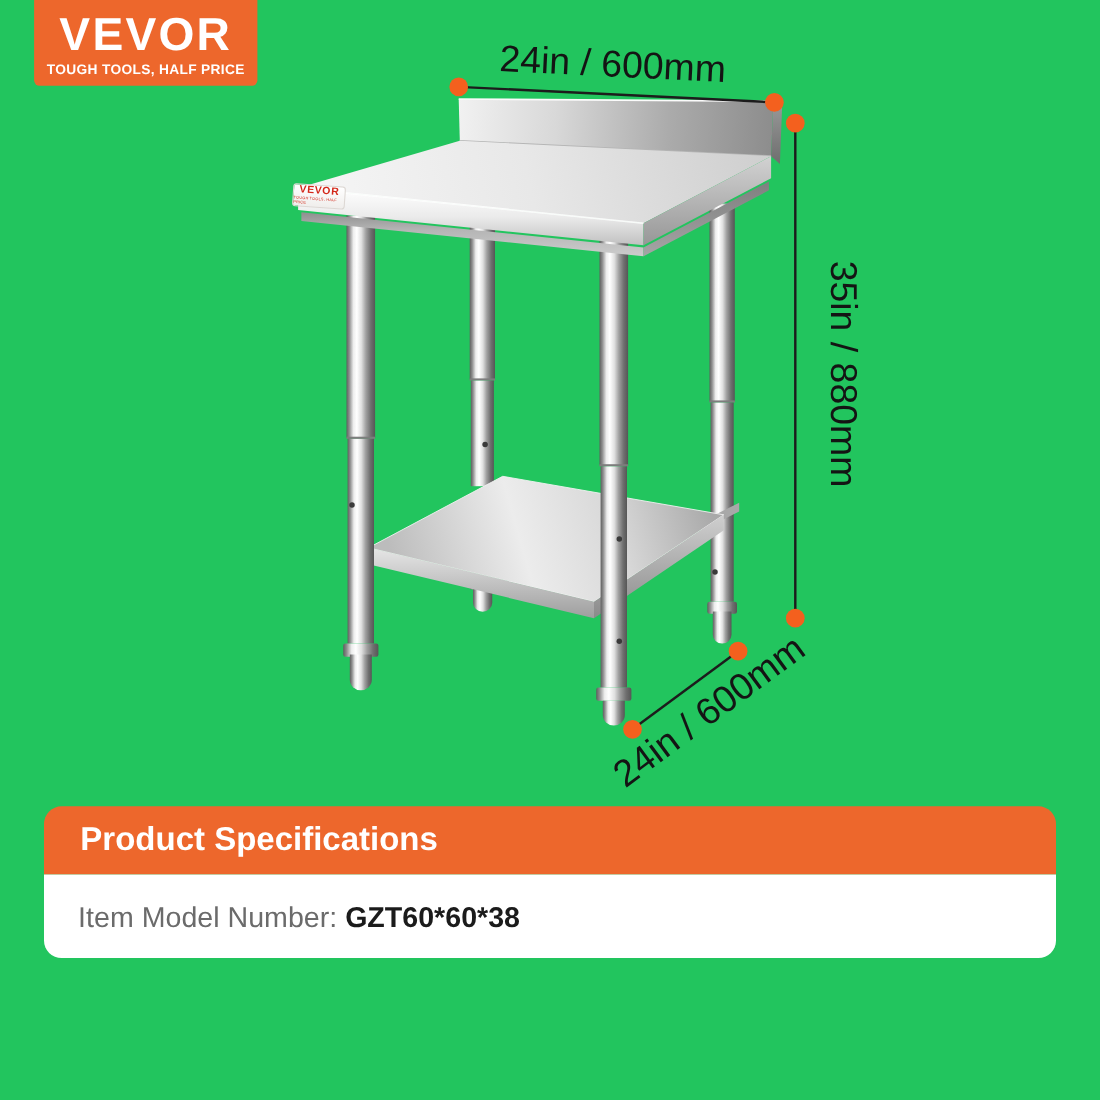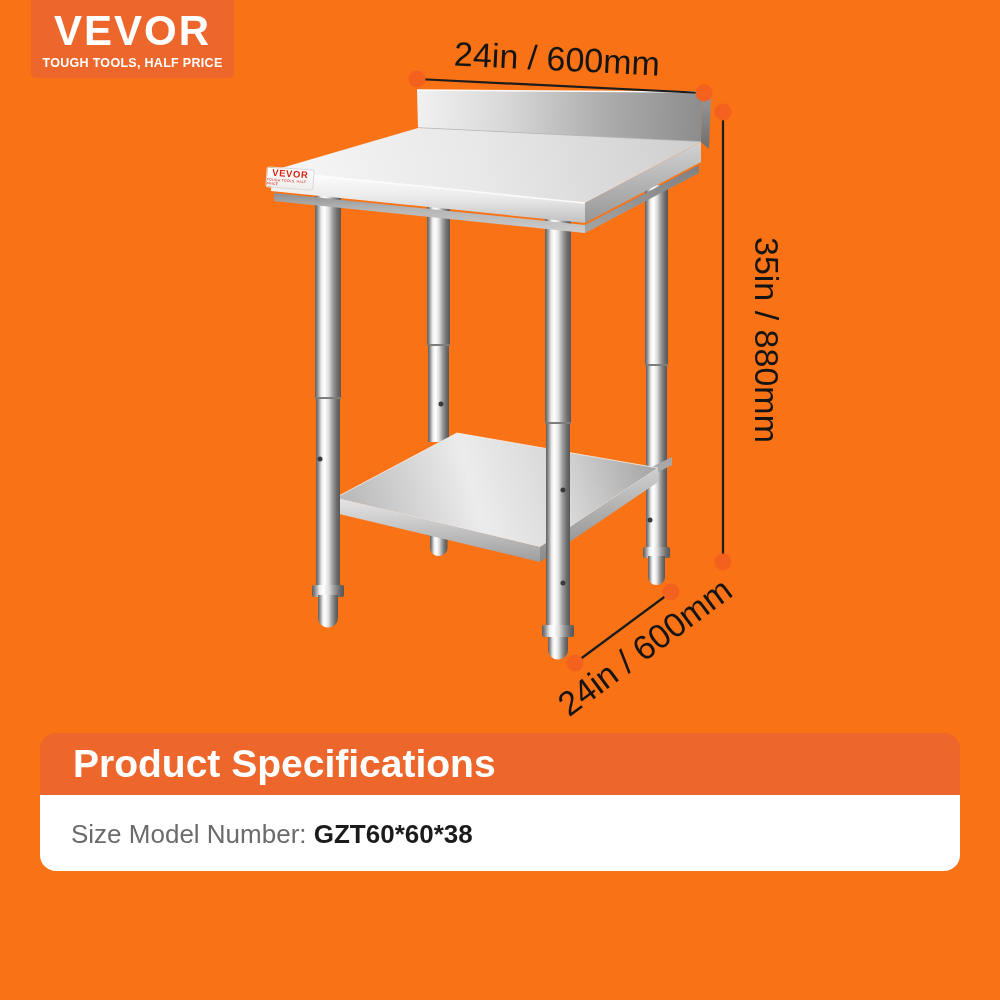--- a/index.html
+++ b/index.html
@@ -1,17 +1,17 @@
 <!DOCTYPE html>
 <html><head>
 <meta charset="utf-8">
 <style>
   html,body{margin:0;padding:0;}
   body{width:1000px;height:1000px;font-family:"Liberation Sans","DejaVu Sans",sans-serif;}
-  .page{position:relative;width:1000px;height:1000px;background:#f97316;overflow:hidden;}
+  .page{position:relative;width:1000px;height:1000px;background:#22c55e;overflow:hidden;}
 
   
   .logo{position:absolute;left:31px;top:0;width:203px;height:78px;background:#ED672C;
         border-radius:0 0 5px 5px;display:flex;flex-direction:column;align-items:center;
         justify-content:center;padding-top:2px;box-sizing:border-box;}
   .logo-name{font-size:42px;font-weight:bold;color:#fff;letter-spacing:2px;line-height:1;}
   .logo-tagline{font-size:12.5px;font-weight:bold;color:#fff;letter-spacing:.3px;margin-top:5px;line-height:1;}
 
   
   .figure-svg{position:absolute;left:0;top:0;}
@@ -29,21 +29,21 @@
   .plate{position:absolute;left:266px;top:168px;width:48px;height:21px;
          background:linear-gradient(#ffffff,#f0eeec);border:1px solid #ddd8d4;border-radius:3px;
          transform:rotate(4deg);display:flex;flex-direction:column;align-items:center;justify-content:center;
          box-sizing:border-box;}
   .plate-name{font-size:9.5px;font-weight:bold;color:#d3281a;letter-spacing:.6px;line-height:1;}
   .plate-tag{font-size:3.5px;color:#d3281a;letter-spacing:.2px;line-height:1.3;}
 
   
   .spec-card{position:absolute;left:40px;top:733px;width:920px;}
   .spec-header{height:62px;background:#ED672C;border-radius:16px 16px 0 0;display:flex;
-               align-items:center;padding-left:33px;color:#fff;font-size:39px;font-weight:bold;}
+               align-items:center;padding-left:33px;color:#fff;font-size:30px;font-weight:bold;}
   .spec-body{background:#ffffff;border-radius:0 0 16px 16px;padding:16px 20px 14px 31px;}
   .spec-row{height:46px;line-height:46px;font-size:26px;white-space:nowrap;}
   .spec-label{color:#6b6b6b;}
   .spec-value{color:#1b1b1b;font-weight:bold;}
 </style>
 </head>
 <body>
 
 <div class="page">
 
@@ -200,18 +200,18 @@
   <div class="dim dim-top">24in / 600mm</div>
   <div class="dim dim-right">35in / 880mm</div>
   <div class="dim dim-bottom">24in / 600mm</div>
 
   <div class="spec-card">
     <div class="spec-header">
       <span>Product Specifications</span>
     </div>
     <div class="spec-body">
       <div class="spec-row">
-        <span class="spec-label">Size Model Number: </span><span class="spec-value">GZT60*60*38</span>
+        <span class="spec-label">Item Model Number: </span><span class="spec-value">GZT60*60*38</span>
       </div>
     </div>
   </div>
 
 </div>
 
 </body></html>

